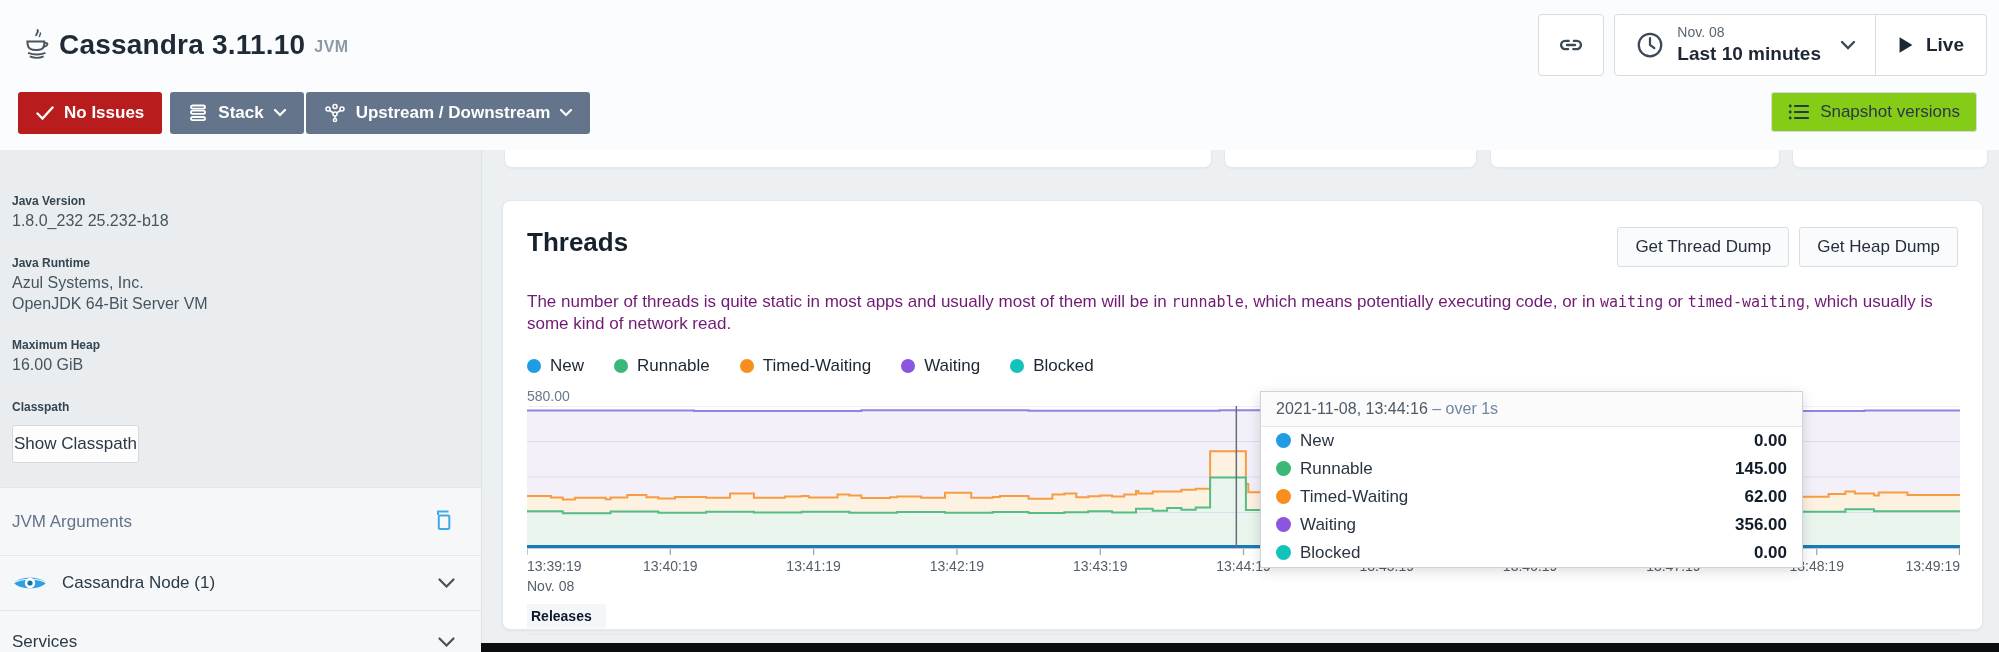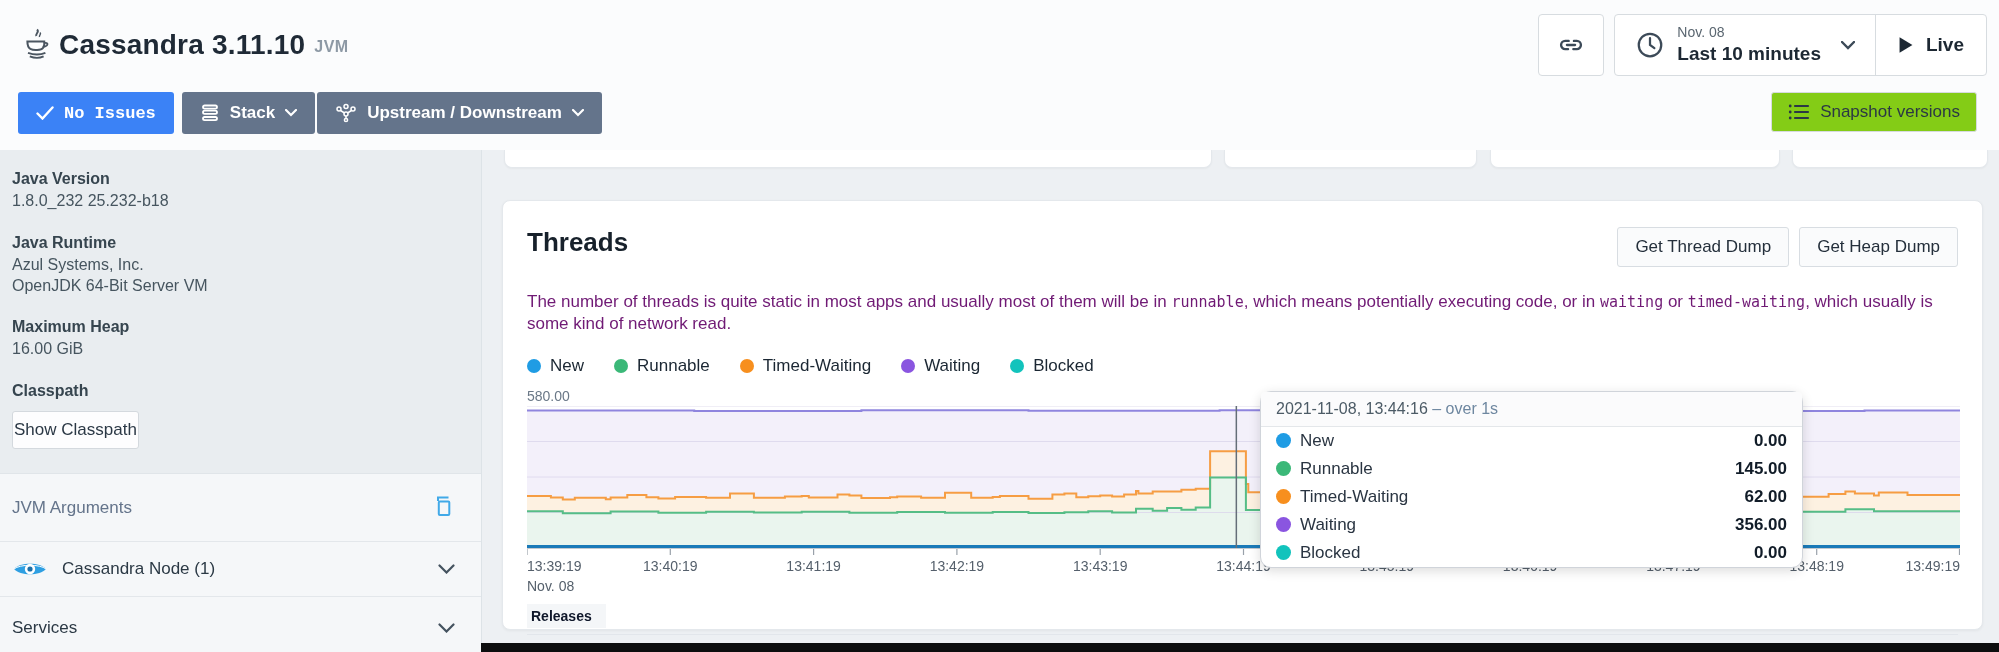--- a/index.html
+++ b/index.html
@@ -16,29 +16,29 @@
   .btn-group { display:flex; border:1px solid #d7dce0; border-radius:4px; background:#fff; height:62px; }
   .time-btn { display:flex; align-items:center; gap:12px; padding:0 20px; border-right:1px solid #d7dce0; cursor:pointer; }
   .time-texts { display:flex; flex-direction:column; line-height:1.25; }
   .time-date { font-size:14px; color:#5a6670; }
   .time-range { font-size:19px; font-weight:bold; color:#1d2833; }
   .live-btn { display:flex; align-items:center; gap:12px; padding:0 22px; cursor:pointer; }
   .live-label { font-size:19px; font-weight:bold; color:#1d2833; }
   .toolbar-row { display:flex; align-items:flex-start; justify-content:space-between; padding:16px 22px 0 18px; }
   .tb-left { display:flex; gap:0; }
   .chip { height:42px; display:flex; align-items:center; gap:10px; padding:0 18px; border-radius:3px; font-size:17px; font-weight:bold; color:#fff; cursor:pointer; }
-  .chip-green { background:#3b82f6; margin-right:8px;font-family:Liberation Mono, monospace; }
+  .chip-green { background:#b91c1c; margin-right:8px; }
   .chip-slate { background:#64748b; }
   .chip-slate + .chip-slate { margin-left:2px; }
   .snap-btn { height:40px; background:#84cc16; border:1px solid #d6dbdf; border-radius:3px; display:flex; align-items:center; gap:10px; padding:0 16px; font-size:17px; color:#2b3845; cursor:pointer; }
   .main { display:flex; height:493px; }
   .sidebar { width:482px; background:#e9edf0; border-right:1px solid #dde3e7; display:flex; flex-direction:column; }
   .sb-info { padding:20px 14px 24px 12px; flex:0 0 287px; }
   .sb-group { margin-bottom:22px; }
-  .sb-label { font-size:16px; font-weight:bold; color:#36454f; margin-bottom:3px; }
+  .sb-label { font-size:12px; font-weight:bold; color:#36454f; margin-bottom:3px;margin-top:24px; }
   .sb-value { font-size:16px; color:#46555f; line-height:1.3; }
   .sb-btn { display:inline-block; margin-top:8px; padding:8px 1px; background:#fdfdfe; border:1px solid #d4d9de; border-radius:3px; font-size:17px; color:#2b3845; cursor:pointer; }
   .sb-rows { background:#f5f7f9; border-top:1px solid #e0e5e9; flex:1; }
   .sb-row { display:flex; align-items:center; border-bottom:1px solid #e3e7eb; padding:0 26px 0 12px; cursor:pointer; }
   .sb-row-jvm { height:68px;align-items:center; }
   .sb-row-node { height:55px; }
   .sb-row-svc { height:63px; }
   .sb-row-label { font-size:17px; color:#64748b; }
   .sb-row-label-dark { font-size:17px; color:#2b3945; }
   .sb-spacer { flex:1; }
@@ -54,21 +54,21 @@
   .legend { display:flex; gap:30px; margin-top:20px; }
   .legend-item { display:flex; align-items:center; gap:9px; font-size:17px; color:#1b2733; cursor:pointer; }
   .dot { width:14px; height:14px; border-radius:50%; flex:0 0 auto; }
   .ylab { margin-top:12px; font-size:14px; color:#6a7887; }
   .chart-wrap { position:relative; margin-top:2px; width:1433px; }
   .xlabels { position:relative; height:18px; width:1433px; margin-top:2px; }
   .xlabels span { position:absolute; top:0; font-size:14px; color:#55606c; white-space:nowrap; }
   .xdate { font-size:14px; color:#55606c; margin-top:2px; }
   .releases-row { margin-top:10px; border-bottom:1px solid #e2e6eb; padding-bottom:6px; }
   .releases-label { display:inline-block; background:#f4f6f8; padding:4px 14px 4px 4px; font-size:14px; color:#0f172a;font-weight:bold; }
-  .tooltip { position:absolute; left:733px; top:-15px; width:543px; background:#fff; border:1px solid #d0d4da; border-radius:11px; box-shadow:0 3px 12px rgba(0,0,0,.14); z-index:5; }
+  .tooltip { position:absolute; left:733px; top:-15px; width:543px; background:#fff; border:1px solid #d0d4da; border-radius:0; box-shadow:0 3px 12px rgba(0,0,0,.14); z-index:5; }
   .tt-head { padding:8px 15px; border-bottom:1px solid #e4e7ea; font-size:16px; color:#4c5b66; background:#fbfbfc; border-radius:4px 4px 0 0; }
   .tt-suffix { color:#6e87a0; }
   .tt-row { display:flex; align-items:center; padding:0 15px; height:28px; font-size:17px; }
   .tt-row .dot { width:15px; height:15px; }
   .tt-label { margin-left:9px; color:#2a3542; }
   .tt-value { margin-left:auto; font-weight:bold; color:#111c28; }
   .bottom-bar { height:9px; background:#0c0d0e; width:100%; }
   svg { display:block; }
   .icon { flex:0 0 auto; display:inline-flex; }
 </style>

